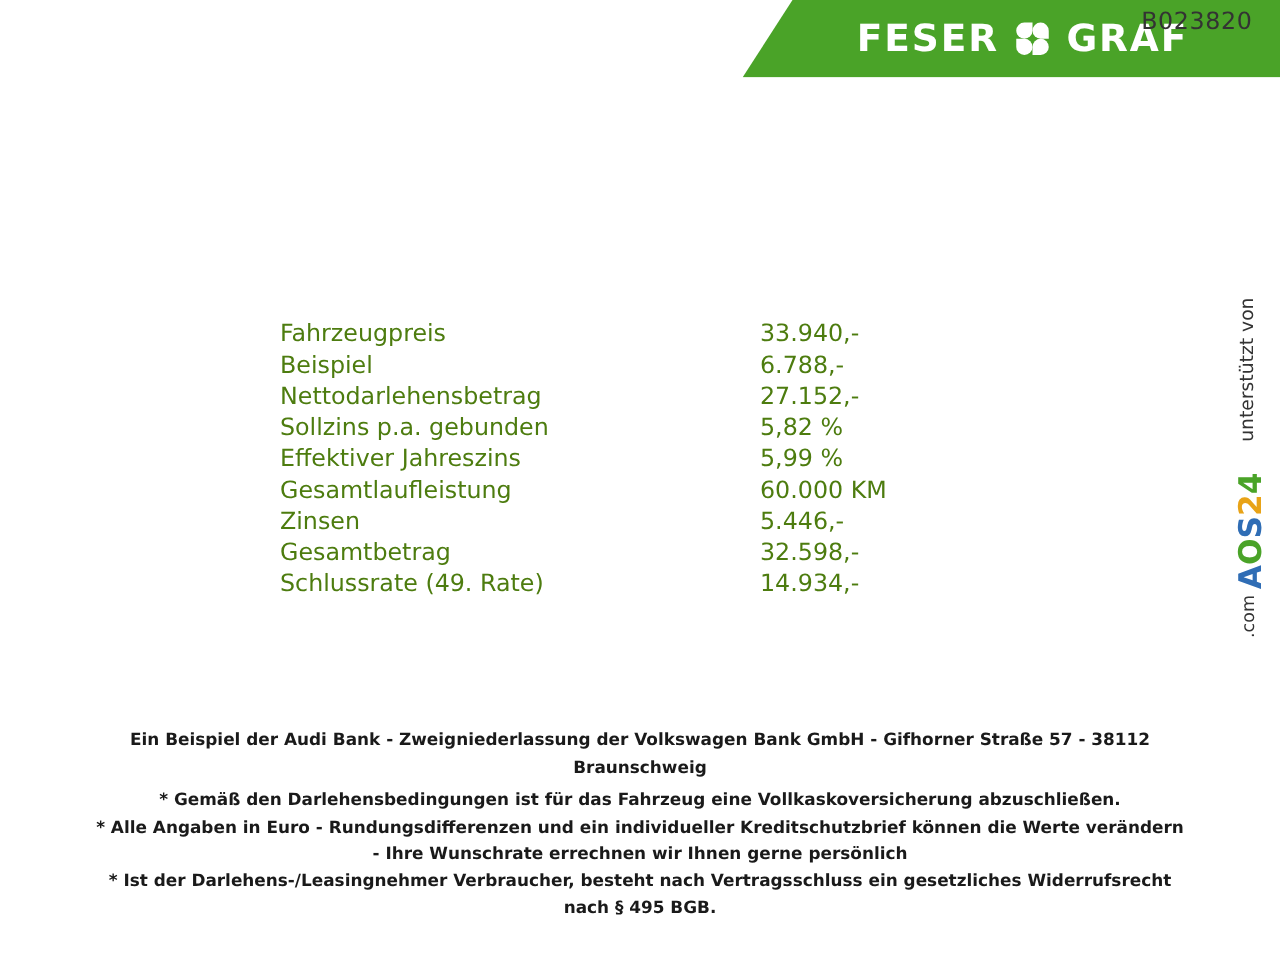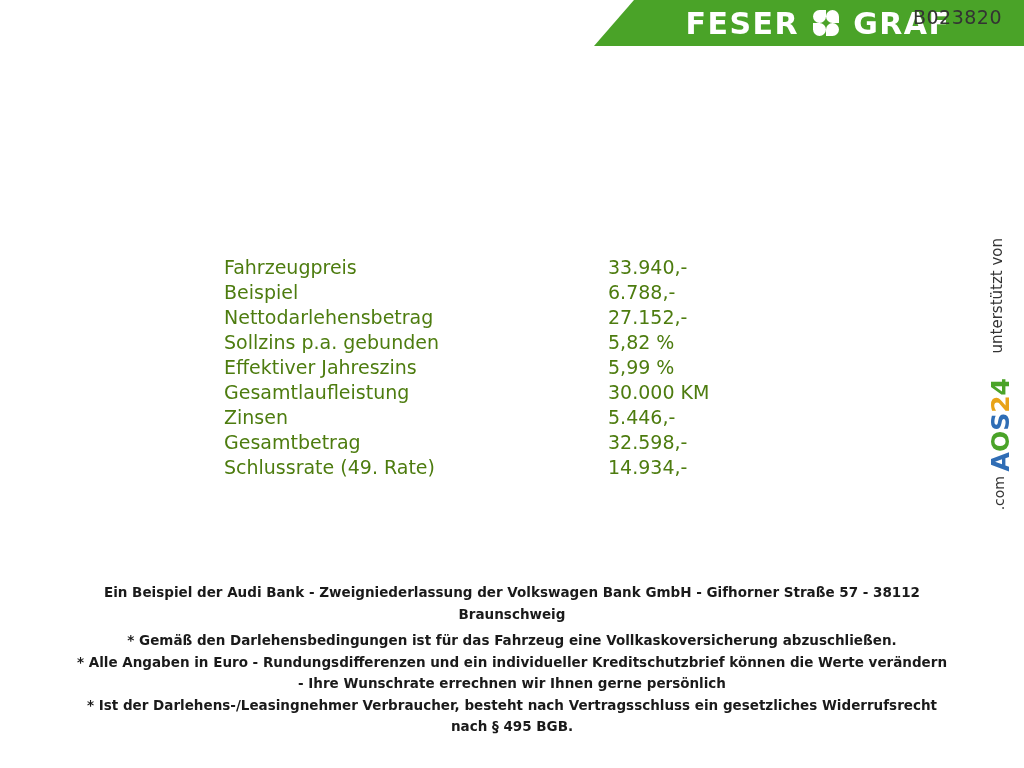--- a/index.html
+++ b/index.html
@@ -25,21 +25,21 @@
     position: absolute;
     top: 0;
     left: 0;
     width: 1024px;
     height: 62px;
   }
   .brand-bar {
     position: absolute;
     top: 0;
     right: 0;
-    height: 46px;
+    height: 62px;
     width: 430px;
     background: #4aa328;
     clip-path: polygon(40px 0, 100% 0, 100% 100%, 0 100%);
     display: flex;
     align-items: center;
     justify-content: center;
   }
   .brand-inner {
     display: flex;
     align-items: center;
@@ -213,21 +213,21 @@
     <div class="row">
       <div class="cell-label">Sollzins p.a. gebunden</div>
       <div class="cell-value">5,82 %</div>
     </div>
     <div class="row">
       <div class="cell-label">Effektiver Jahreszins</div>
       <div class="cell-value">5,99 %</div>
     </div>
     <div class="row">
       <div class="cell-label">Gesamtlaufleistung</div>
-      <div class="cell-value">30.000 KM</div>
+      <div class="cell-value">60.000 KM</div>
     </div>
     <div class="row">
       <div class="cell-label">Zinsen</div>
       <div class="cell-value">5.446,-</div>
     </div>
     <div class="row">
       <div class="cell-label">Gesamtbetrag</div>
       <div class="cell-value">32.598,-</div>
     </div>
     <div class="row">

